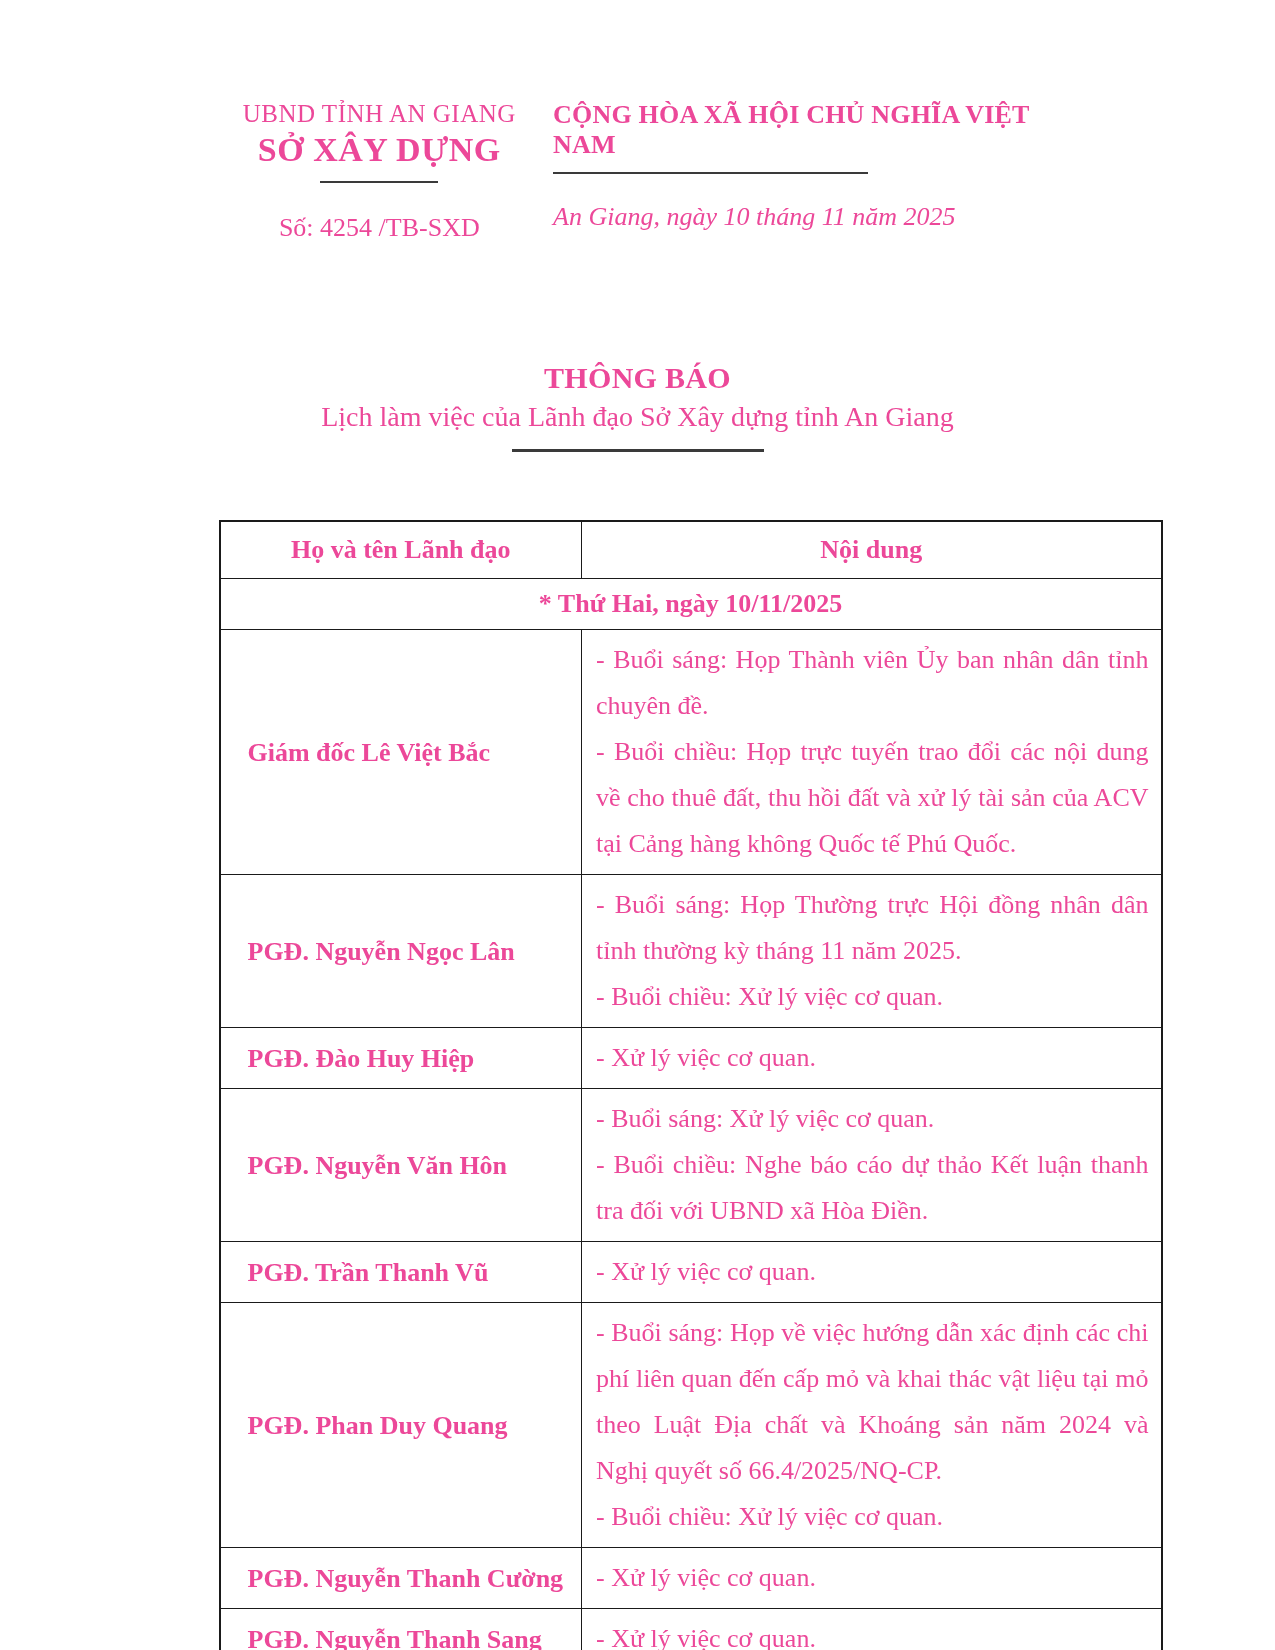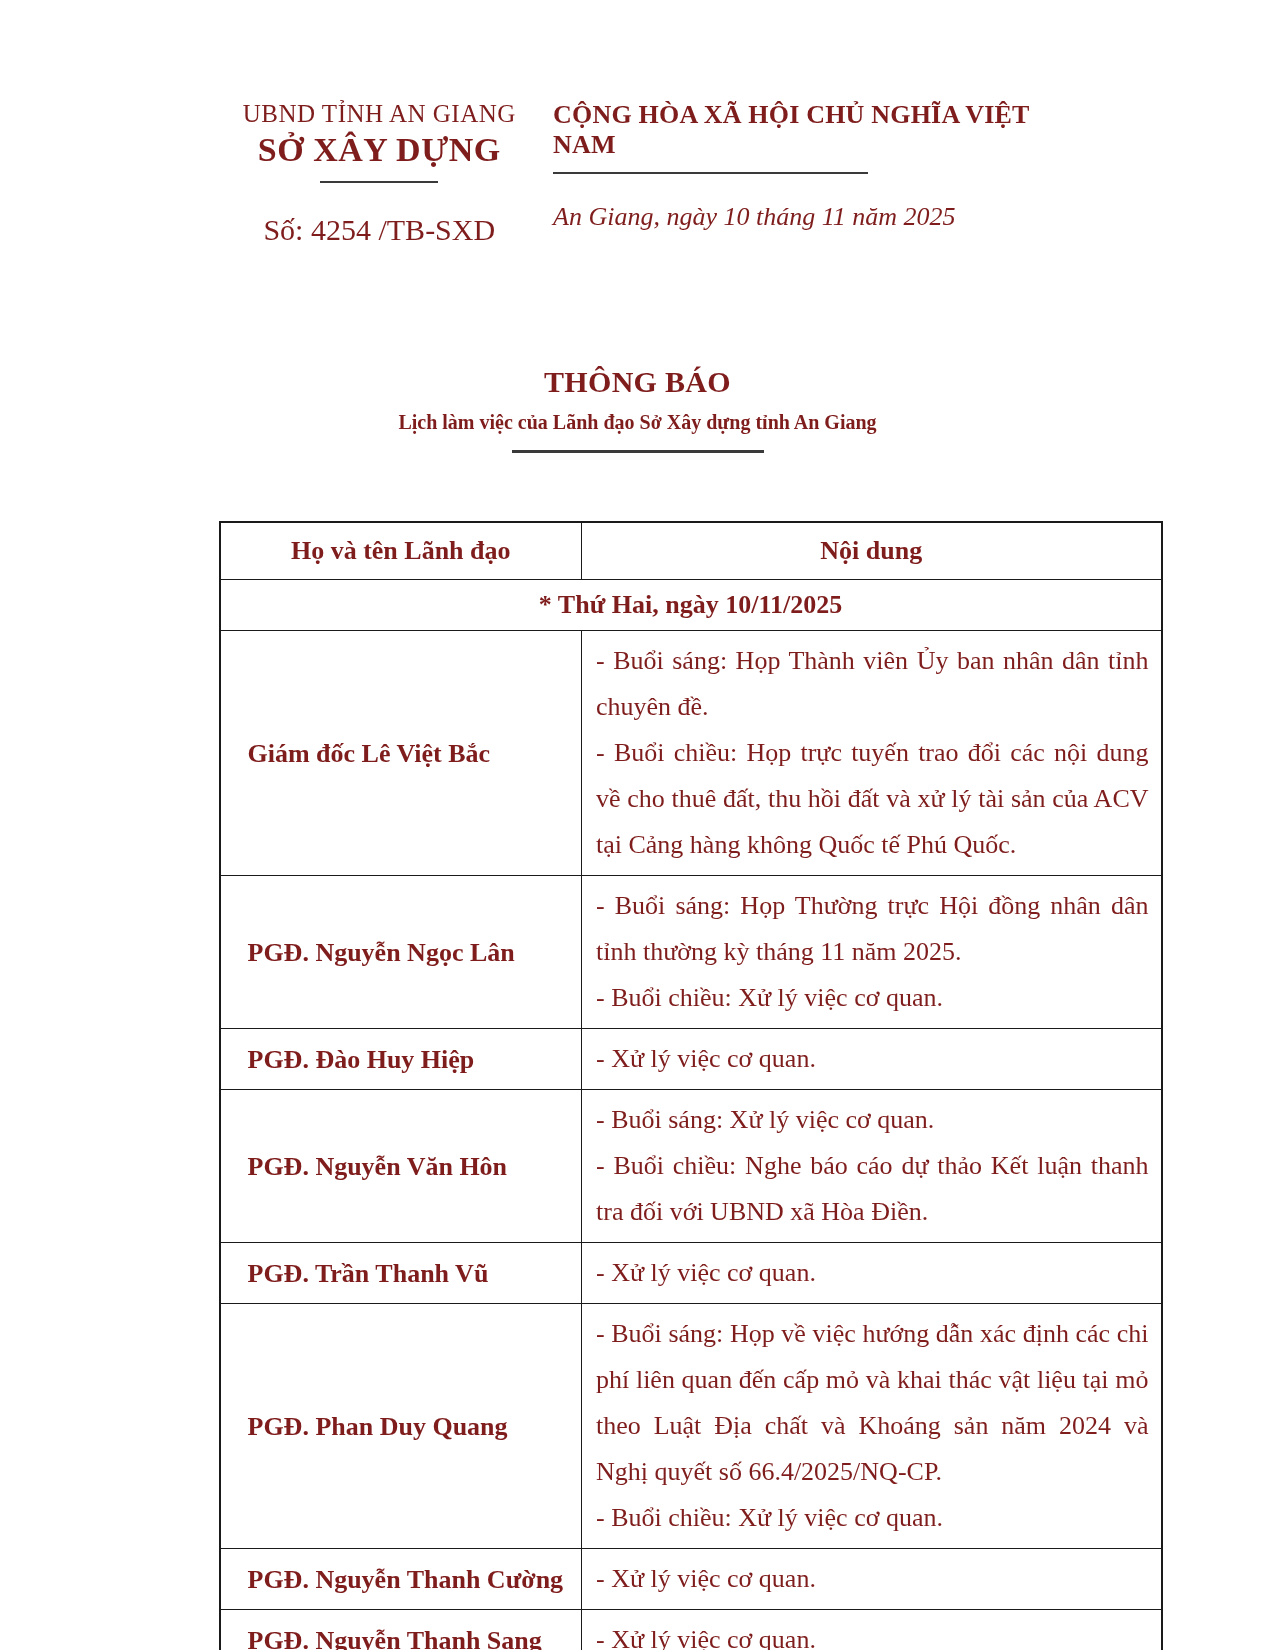--- a/index.html
+++ b/index.html
@@ -3,21 +3,21 @@
 <meta charset="utf-8">
 <style>
   * { margin: 0; padding: 0; box-sizing: border-box; }
   html, body { background: #ffffff; }
   .page {
     position: relative;
     width: 1174px;
     height: 1650px;
     margin: 0 auto;
     background: #ffffff;
-    color: #7f1d1d;
+    color: #ec4899;
     font-family: "Liberation Serif", "DejaVu Serif", serif;
     overflow: hidden;
   }
   
   .letterhead {
     display: flex;
     padding: 100px 150px 0 155px;
     align-items: flex-start;
   }
   .lh-left {
@@ -32,29 +32,29 @@
   .org-name   { font-size: 34px; font-weight: bold; margin-top: 3px; letter-spacing: 0.5px; }
   .rule {
     display: inline-block;
     border-top: 2.5px solid #3a3a3a;
     height: 0;
   }
   .rule-org   { width: 118px; margin-top: 8px; }
   .motto-1 { font-size: 26px; font-weight: bold; letter-spacing: 0.2px; }
   .motto-2 { font-size: 28px; font-weight: bold; margin-top: 3px; }
   .rule-motto { width: 315px; margin-top: 6px; }
-  .doc-number { font-size: 30px; margin-top: 26px; }
+  .doc-number { font-size: 26px; margin-top: 26px; }
   .place-date { font-size: 26px; font-style: italic; margin-top: 24px; }
   
   .title-block {
     text-align: center;
     margin-top: 118px;
   }
   .title-main { font-size: 30px; font-weight: bold; letter-spacing: 0.3px; }
-  .title-sub  { font-size: 20px; font-weight: bold; margin-top: 12px; }
+  .title-sub  { font-size: 28px; font-weight: normal; margin-top: 6px; }
   .rule-title { width: 252px; margin-top: 16px; border-top-width: 3px; }
   
   table.schedule {
     border-collapse: collapse;
     margin: 64px 0 0 168px;
     width: 942px;
     table-layout: fixed;
   }
   table.schedule th, table.schedule td {
     border: 1.5px solid #1a1a1a;

